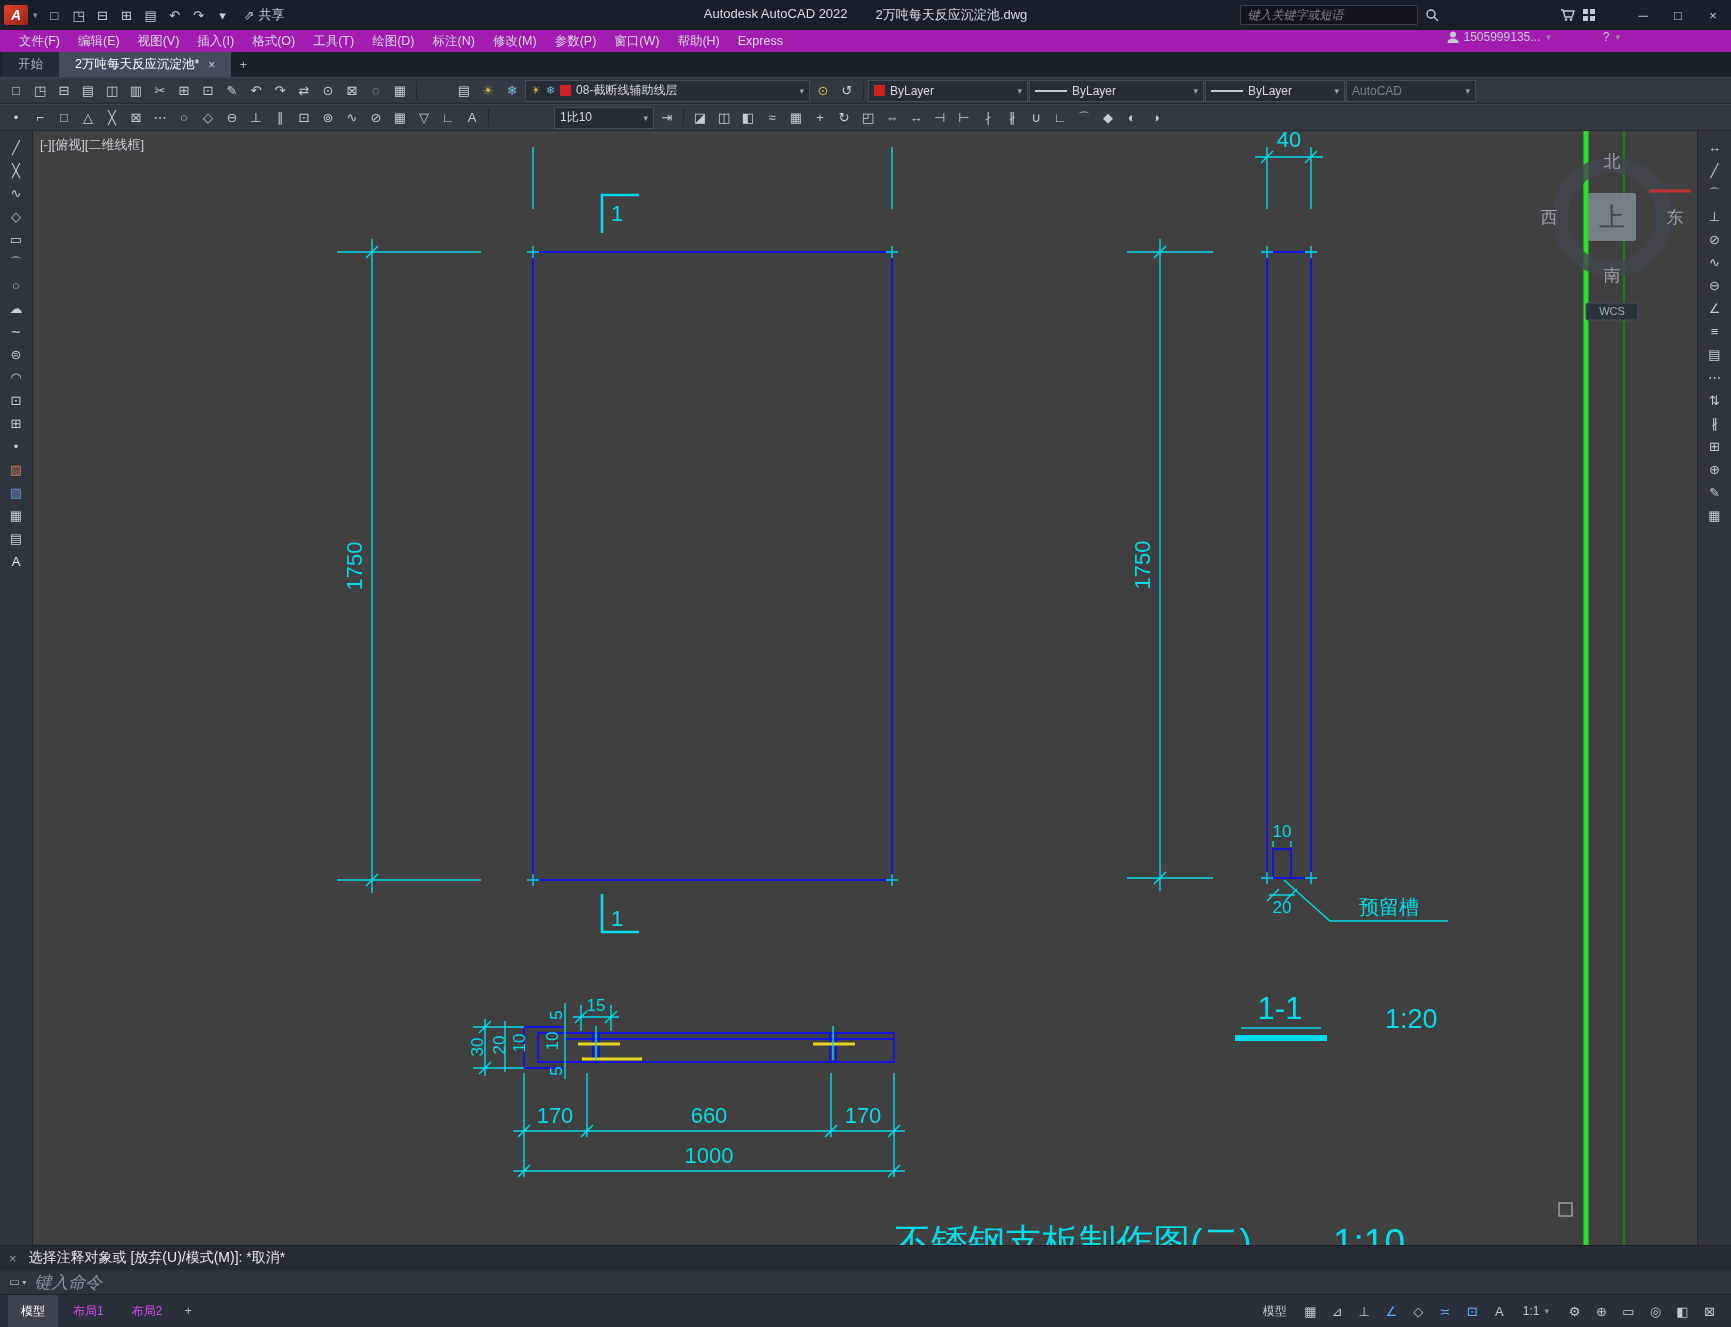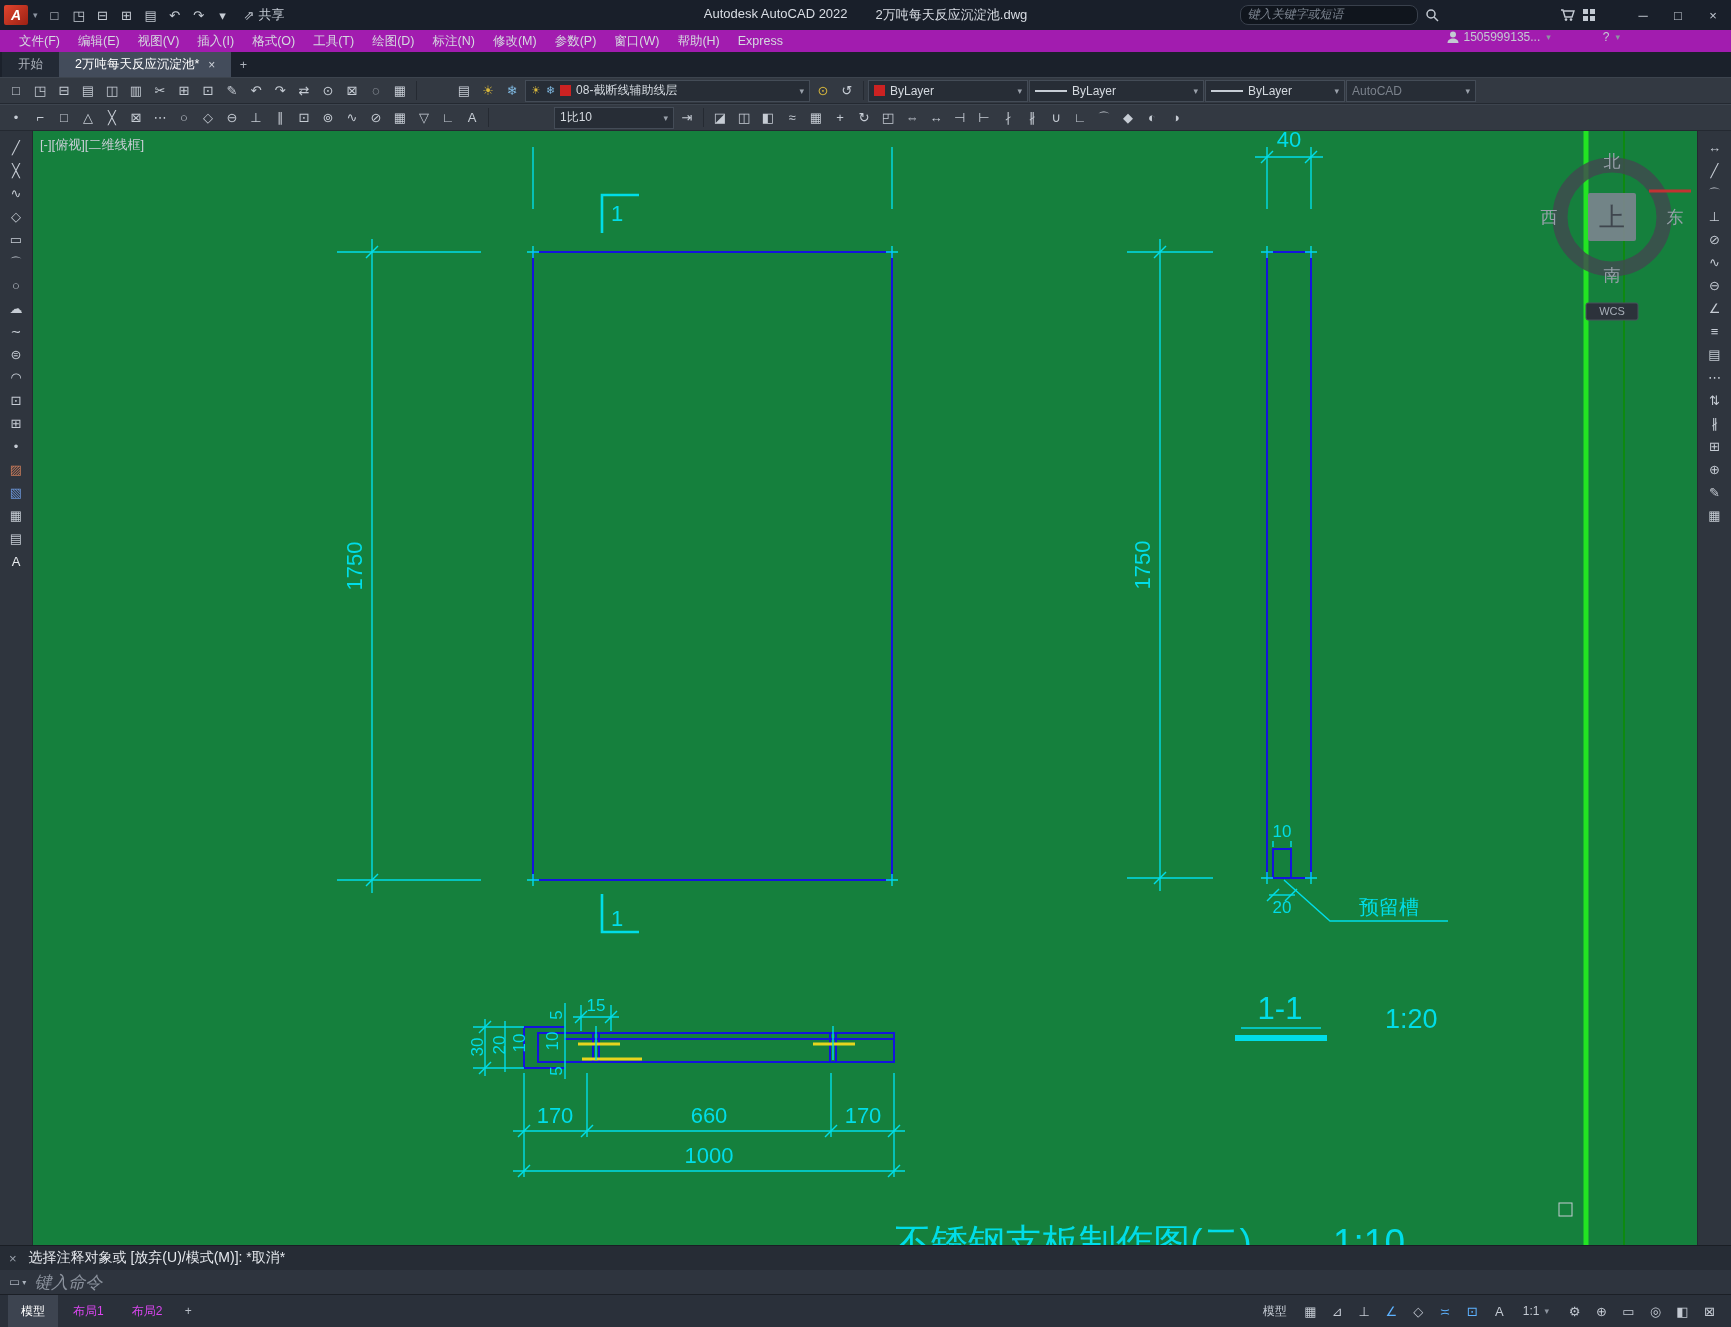--- a/index.html
+++ b/index.html
@@ -10,22 +10,22 @@
   
   .title-bar { position:relative; height:30px; background:#191f2a; display:flex; align-items:center; gap:3px; padding:0 4px; font-size:13px; flex:0 0 auto; }
   .logo { width:24px; height:20px; background:linear-gradient(135deg,#e0452e,#9c2114); color:#fff; font-weight:bold;
           display:flex; align-items:center; justify-content:center; border-radius:2px; font-size:14px; font-style:italic; }
   .caret { color:#8d95a1; font-size:9px; padding:0 2px; }
   .qat { display:flex; align-items:center; }
   .tbi { width:24px; height:24px; display:flex; align-items:center; justify-content:center; color:#c6ccd4; font-size:13px; }
   .share { display:flex; align-items:center; gap:4px; color:#c3c9d2; margin-left:6px; }
   .tb-title { position:absolute; left:50%; transform:translateX(-50%); display:flex; gap:28px; color:#d9dde4; white-space:nowrap; }
   .tb-right { margin-left:auto; display:flex; align-items:center; gap:7px; }
-  .search-box { width:178px; height:20px; background:#10151d; border:1px solid #39404c; border-radius:8px;
-                display:flex; padding:0 7px; color:#7d8591; font-style:italic; font-size:12px; }
+  .search-box { width:178px; height:20px; background:#10151d; border:1px solid #39404c; border-radius:1px;
+                display:flex; align-items:center; padding:0 7px; color:#7d8591; font-style:italic; font-size:12px; }
   .user { display:flex; align-items:center; gap:4px; font-size:12px; color:#c3c9d2;margin-top:44px; }
   .win-btn { width:28px; height:30px; display:flex; align-items:center; justify-content:center; color:#c3c9d2; font-size:13px; }
   .miniicon { display:flex; align-items:center; }
 
   
   .menu-bar { height:22px; background:#a21caf; display:flex; align-items:center; padding-left:10px; font-size:12.5px; color:#d5d9e0; flex:0 0 auto; }
   .menu-item { padding:0 9px; height:100%; display:flex; align-items:center; white-space:nowrap; }
 
   
   .file-tabs { height:25px; background:#1b212b; display:flex; align-items:stretch; padding-left:2px; font-size:12.5px; flex:0 0 auto; }
@@ -47,21 +47,21 @@
   .swatch { width:11px; height:11px; background:#cc2222; flex:0 0 auto; }
   .line-sample { width:32px; height:2px; background:#c6ccd4; flex:0 0 auto; }
   .mini { font-size:11px; }
 
   
   .main { flex:1 1 auto; display:flex; min-height:0; }
   .rail { width:33px; background:#2f353e; display:flex; flex-direction:column; align-items:center; padding-top:5px; flex:0 0 auto; }
   .rail-left { border-right:1px solid #242931; }
   .rail-right { width:34px; border-left:1px solid #242931; }
   .rli { width:24px; height:23px; display:flex; align-items:center; justify-content:center; color:#c6ccd4; font-size:13px; }
-  .canvas { position:relative; flex:1 1 auto; background:#15803d; overflow:hidden; }
+  .canvas { position:relative; flex:1 1 auto; background:#404040; overflow:hidden; }
   .vp-label { position:absolute; left:7px; top:5px; font-size:13px; color:#c9ced6; z-index:2; }
   svg.cad { display:block; position:absolute; inset:0; }
 
   .geo   { stroke:#1414dd; stroke-width:2; fill:none; }
   .dimln { stroke:#00dde8; stroke-width:1.4; fill:none; }
   .secln { stroke:#00dde8; stroke-width:2.6; fill:none; }
   .yel   { stroke:#e6d51e; stroke-width:3; }
   .grn1  { stroke:#23e523; stroke-width:5; }
   .grn2  { stroke:#0d8a10; stroke-width:2; }
   .wht   { stroke:#c6ccd4; fill:none; }
@@ -270,21 +270,21 @@
         <span class="tbi">⊚</span>
         <span class="tbi">∿</span>
         <span class="tbi">⊘</span>
         <span class="tbi">▦</span>
         <span class="tbi">▽</span>
         <span class="tbi">∟</span>
         <span class="tbi">A</span>
       </div>
     <div class="tb-sep"></div>
     <div class="sp60"></div>
-    <div class="dd" style="width:120px">
+    <div class="dd" style="width:100px">
       <span>1比10</span>
       <span class="ddcaret">▾</span>
     </div>
     <span class="tbi">⇥</span>
     <div class="tb-sep"></div>
     <div class="strip">
         <span class="tbi">◪</span>
         <span class="tbi">◫</span>
         <span class="tbi">◧</span>
         <span class="tbi">≈</span>

